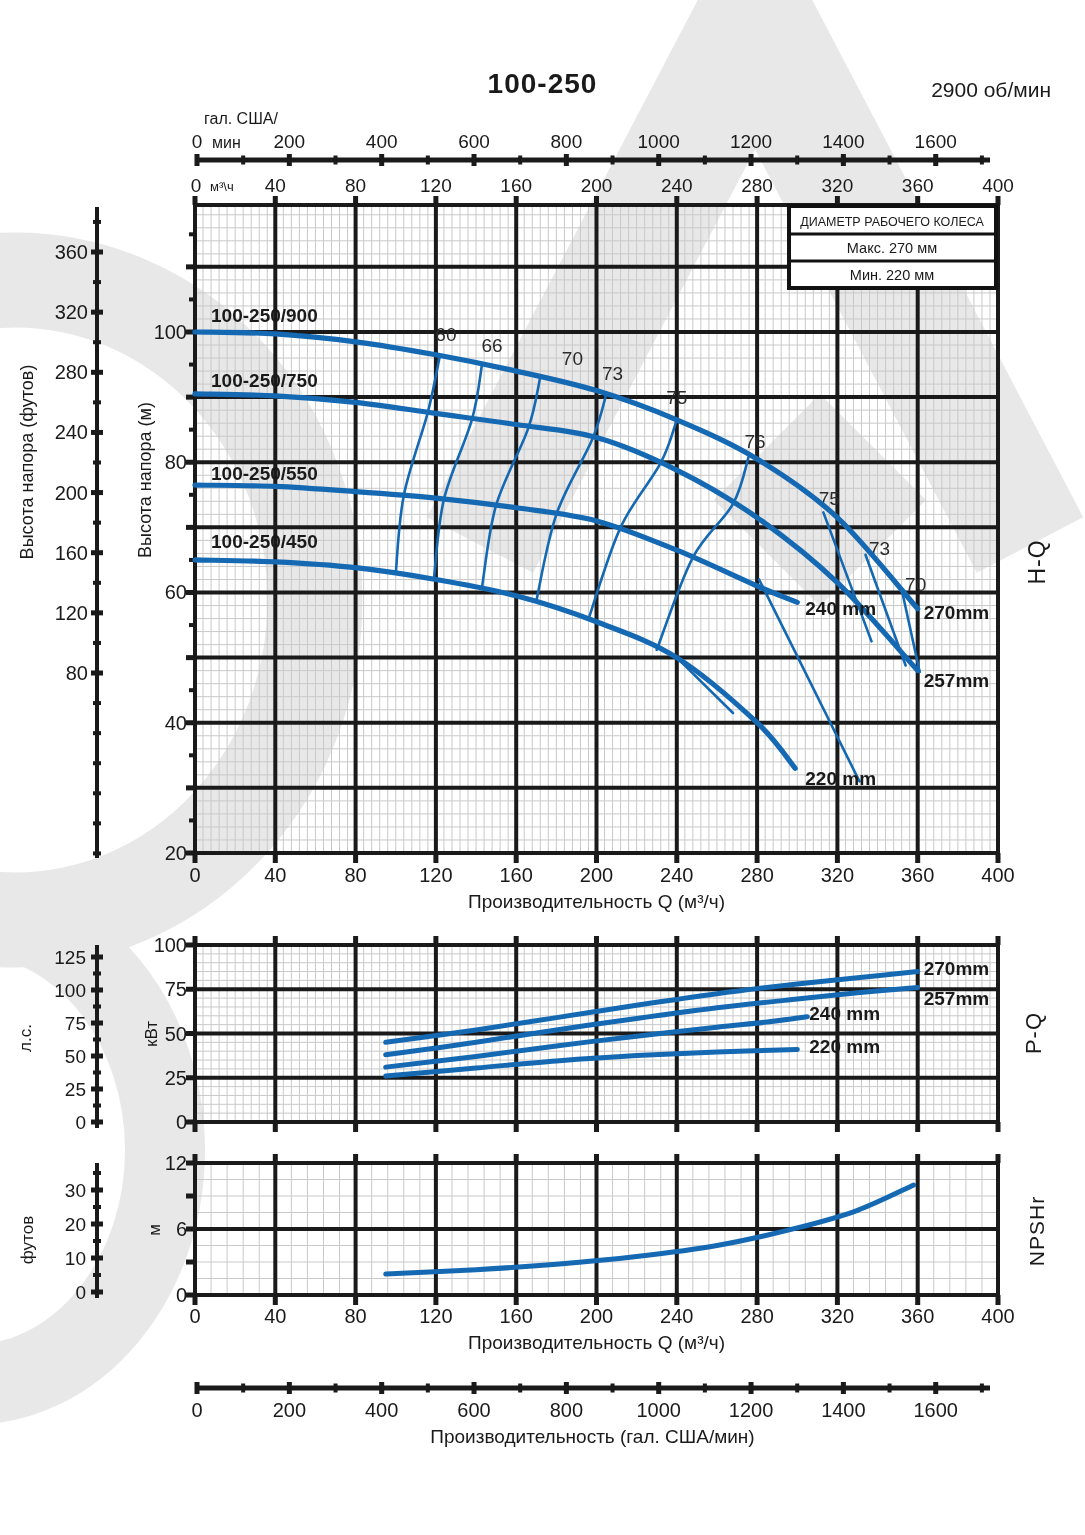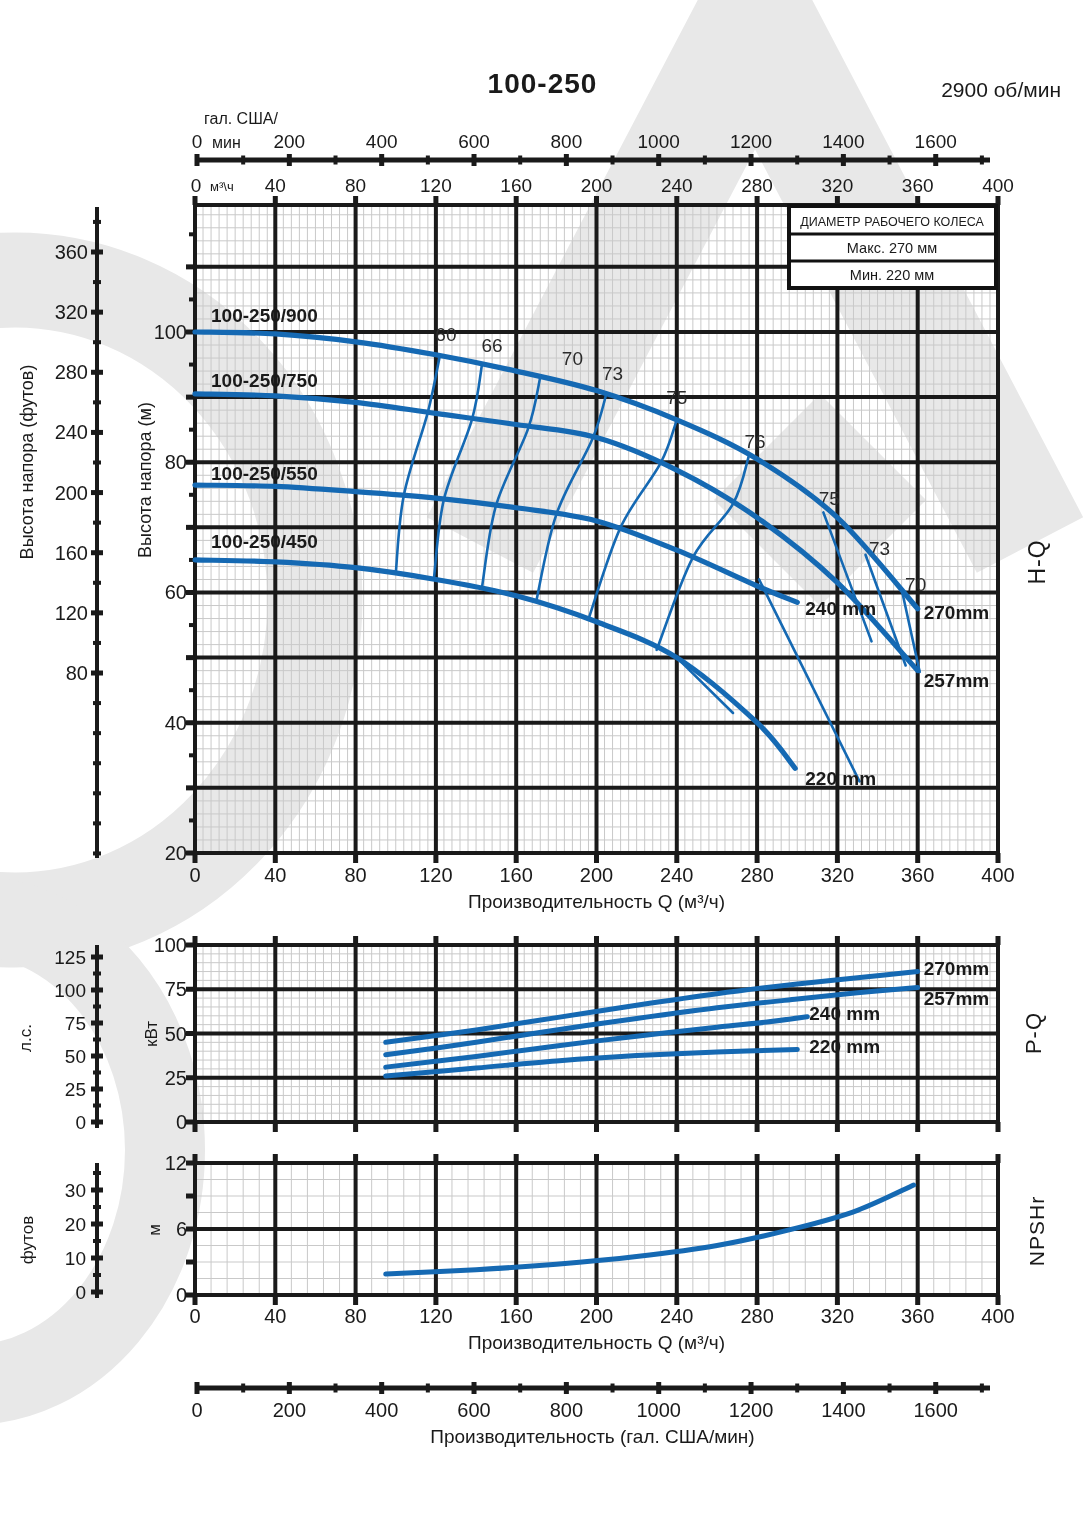--- a/index.html
+++ b/index.html
@@ -1,20 +1,20 @@
 <!DOCTYPE html>
 <html><head>
 <meta charset="utf-8">
 <style>
   html,body{margin:0;padding:0;background:#fff;}
   .page{position:relative;width:1085px;height:1535px;background:#fff;overflow:hidden;
         font-family:"Liberation Sans","DejaVu Sans",sans-serif;color:#1a1a1a;}
   .title{position:absolute;left:0;top:68px;width:1085px;text-align:center;
          font-size:28px;font-weight:bold;letter-spacing:1px;}
-  .rpm{position:absolute;right:24px;top:78px;font-size:21px;}
+  .rpm{position:absolute;right:34px;top:78px;font-size:21px;}
   svg{position:absolute;left:0;top:0;}
 </style>
 </head>
 <body>
 
 <div class="page">
   <div class="title">100-250</div>
   <div class="rpm">2900 об/мин</div>
   <svg id="chart-svg" width="1085" height="1535" viewBox="0 0 1085 1535">
       <g>

